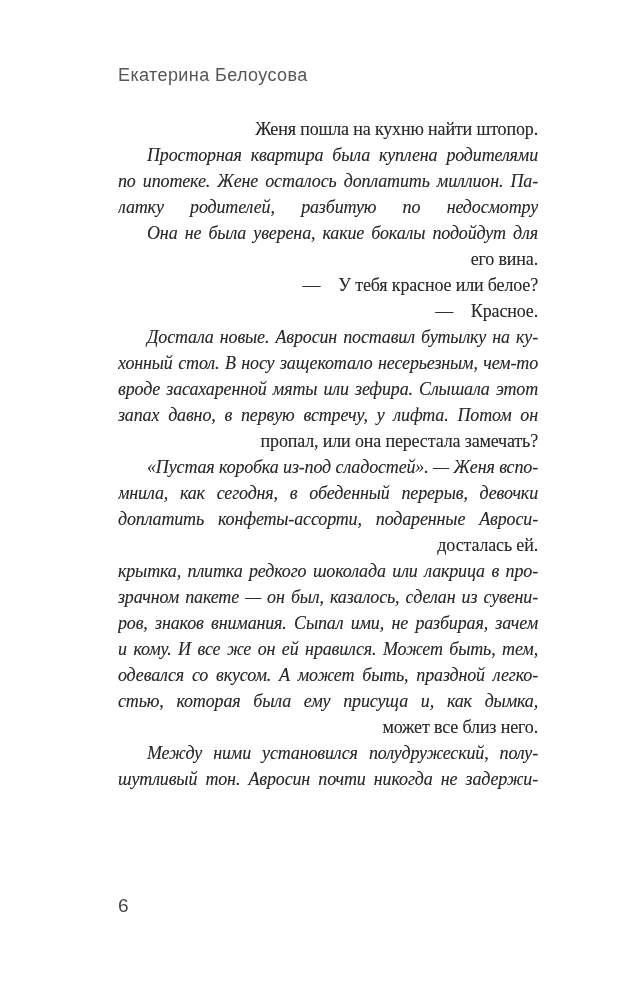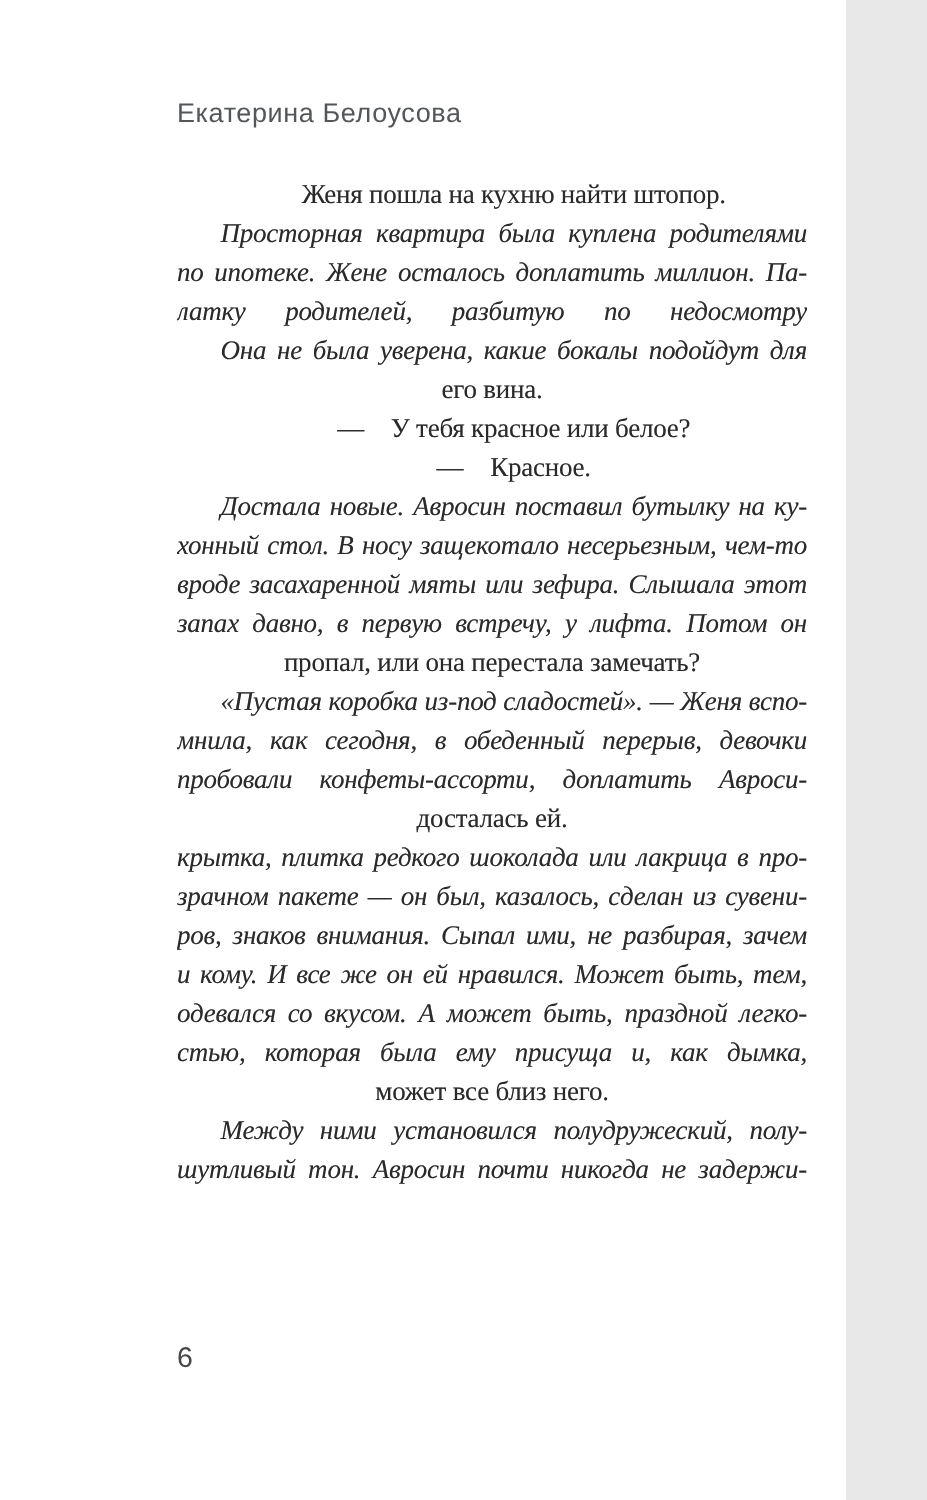--- a/index.html
+++ b/index.html
@@ -1,18 +1,18 @@
 <!DOCTYPE html>
 <html style="--bg: #ffffff; --text: #2a2a2a; --header: #54575a; --pagenum: #474747;"><head>
 <meta charset="utf-8">
 <style>
   html, body { margin: 0; padding: 0; background: #e8e8e8; }
   .page {
     position: relative;
-    width: 564px;
+    width: 618px;
     height: 1000px;
     background: var(--bg, #ffffff);
     overflow: hidden;
     font-kerning: normal;
   }
   .running-header {
     position: absolute;
     left: 118px;
     top: 64px;
     font-family: "Liberation Sans", "DejaVu Sans", sans-serif;
@@ -31,21 +31,21 @@
     font-size: 18px;
     color: var(--text, #2a2a2a);
     letter-spacing: -0.15px;
     text-shadow: 0 0 0.4px rgba(40,40,40,0.4);
   }
   .para { margin: 0; padding: 0; }
   .line {
     height: 26px;
     line-height: 26px;
     overflow: hidden;
-    text-align: center;
+    text-align: right;
   }
   .line.just {
     text-align: justify;
     text-align-last: justify;
     font-style: italic;
   }
   .line.first { text-indent: 29px; }
   .page-number {
     position: absolute;
     left: 118px;
@@ -84,21 +84,21 @@
       <div class="para">
         <div class="line first just">Достала новые. Авросин поставил бутылку на ку-</div>
         <div class="line just">хонный стол. В носу защекотало несерьезным, чем-то</div>
         <div class="line just">вроде засахаренной мяты или зефира. Слышала этот</div>
         <div class="line just">запах давно, в первую встречу, у лифта. Потом он</div>
         <div class="line">пропал, или она перестала замечать?</div>
       </div>
       <div class="para">
         <div class="line first just">«Пустая коробка из-под сладостей». — Женя вспо-</div>
         <div class="line just">мнила, как сегодня, в обеденный перерыв, девочки</div>
-        <div class="line just">пробовали конфеты-ассорти, доплатить Авроси-</div>
+        <div class="line just">доплатить конфеты-ассорти, подаренные Авроси-</div>
         <div class="line">досталась ей.</div>
       </div>
       <div class="para">
         <div class="line just">крытка, плитка редкого шоколада или лакрица в про-</div>
         <div class="line just">зрачном пакете — он был, казалось, сделан из сувени-</div>
         <div class="line just">ров, знаков внимания. Сыпал ими, не разбирая, зачем</div>
         <div class="line just">и кому. И все же он ей нравился. Может быть, тем, что</div>
         <div class="line just">одевался со вкусом. А может быть, праздной легко-</div>
         <div class="line just">стью, которая была ему присуща и, как дымка, окуты-</div>
         <div class="line">может все близ него.</div>

